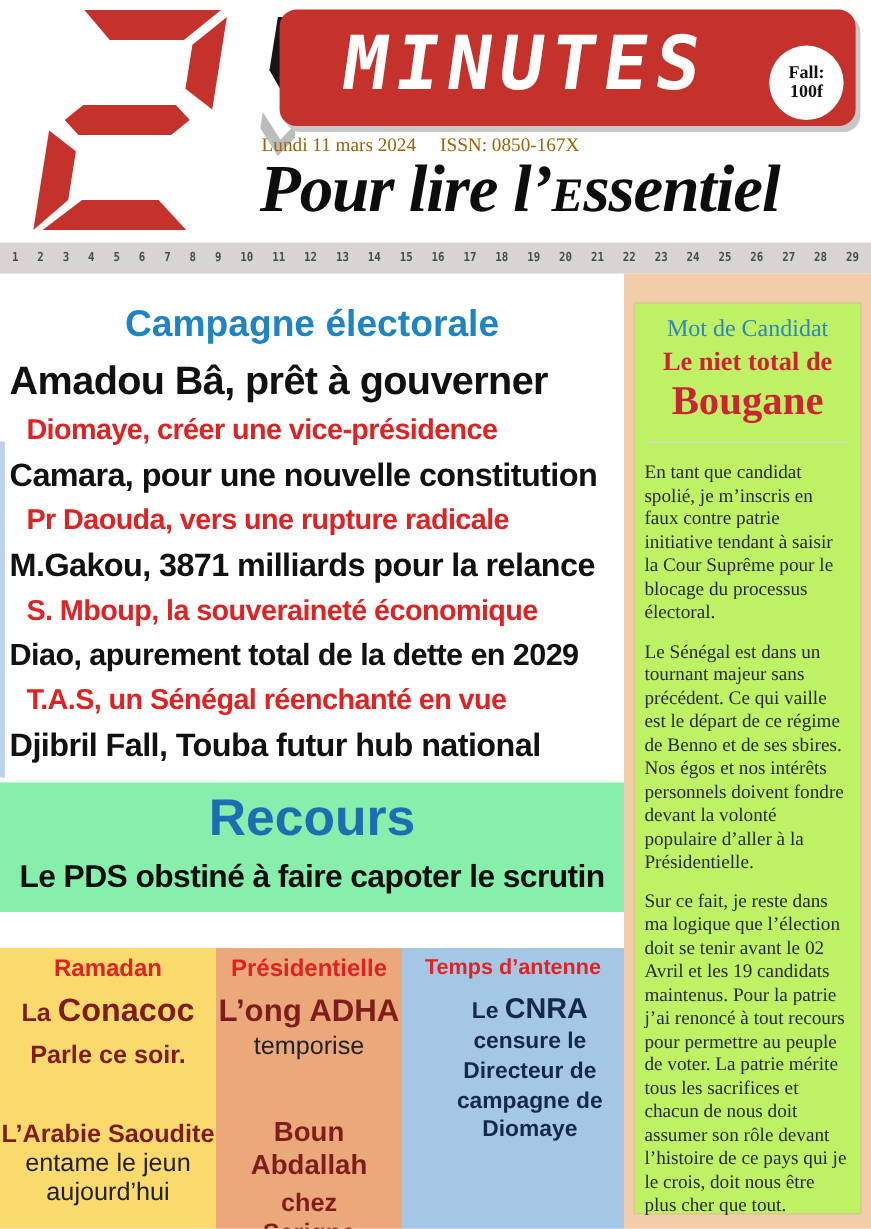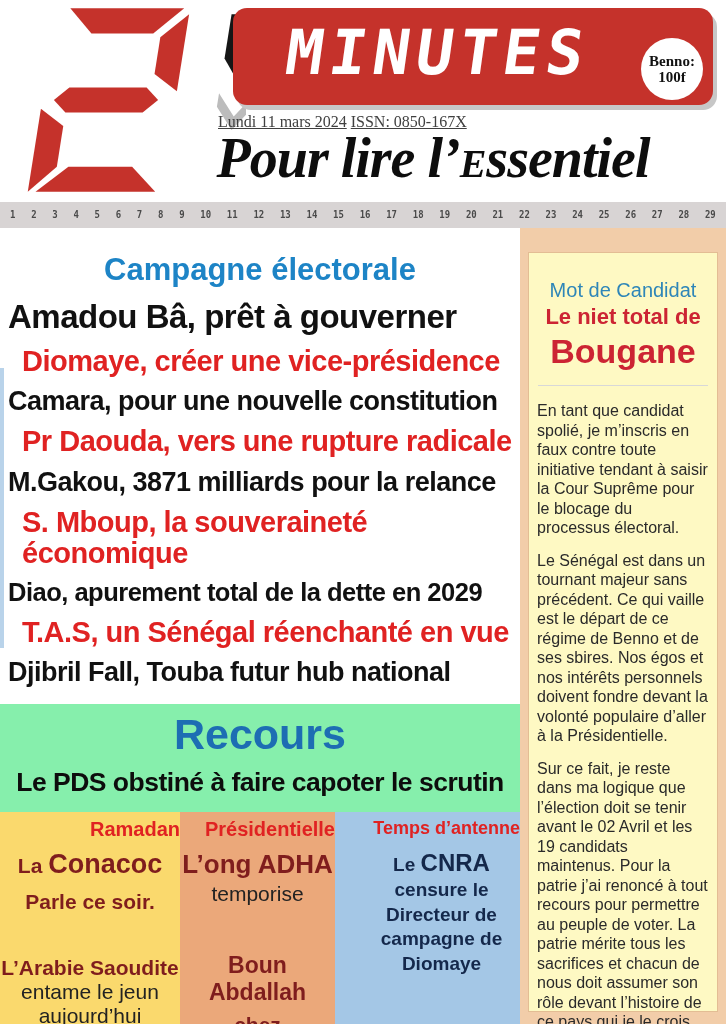--- a/index.html
+++ b/index.html
@@ -12,22 +12,22 @@
   #logo-svg { position:absolute; left:24px; top:8px; }
   .minutes-box { position:absolute; left:233px; top:8px; width:480px; height:97px;
     background:#c5322b; border-radius:14px; box-shadow:4px 5px 0 #c7c7c7; }
   .minutes-title { position:absolute; left:0; right:70px; top:8px; text-align:center;
     font-family:"DejaVu Sans Mono", monospace; font-weight:bold; font-size:62px;
     letter-spacing:6px; color:#fff; transform:skewX(-8deg); }
   .price-bubble { position:absolute; right:10px; bottom:5px; width:62px; height:62px;
     background:#fff; border-radius:50%; display:flex; flex-direction:column;
     align-items:center; justify-content:center; font-family:"Liberation Serif", serif;
     font-weight:bold; font-size:15px; color:#111; line-height:1.1; }
-  .date-row { position:absolute; left:218px; top:113px; width:500px; display:flex; gap:4px;
-    font-family:"Liberation Serif", serif; font-size:16px; color:#404040; white-space:nowrap;text-decoration:underline; }
+  .date-row { position:absolute; left:218px; top:113px; width:500px; display:flex; gap:20px;
+    font-family:"Liberation Serif", serif; font-size:16px; color:#a16207; white-space:nowrap; }
   .tagline { position:absolute; left:143px; top:126px; width:580px; text-align:center;
     font-family:"Liberation Serif", serif; font-style:italic; font-weight:bold;
     font-size:56px; color:#0d0d0d; letter-spacing:-1px; line-height:1.15; }
   .tagline .smallcap { font-size:40px; letter-spacing:0; }
 
   
   .ruler { width:726px; height:26px; background:#d8d4d4; display:flex;
     justify-content:space-between; align-items:center; padding:0 10px; }
   .ruler span { font-family:"DejaVu Sans Mono", monospace; font-size:9px; font-weight:bold;
     color:#4a4a4a; transform:scaleY(1.15); }
@@ -35,53 +35,53 @@
   
   #main { display:flex; width:726px; height:796px; }
   #left-col { width:520px; display:flex; flex-direction:column; padding-top:24px; position:relative; }
   .edge-strip { position:absolute; left:0; top:140px; width:4px; height:280px; background:#b9d3ea; }
 
   .kicker { text-align:center; color:#1d84c6; font-weight:bold; font-size:31px; margin-bottom:12px; }
   .headline { font-weight:bold; letter-spacing:-0.5px; line-height:1.05; margin:0 0 11px 8px; }
   .headline.black { color:#111; }
   .headline.red { color:#e02222; }
   .hl-0 { font-size:33px; }
-  .hl-1,.hl-3,.hl-5,.hl-7 { font-size:29px;margin-left:22px; }
+  .hl-1,.hl-3,.hl-5,.hl-7 { font-size:24px;margin-left:22px; }
   .hl-2,.hl-8 { font-size:27px; }
   .hl-4 { font-size:27px; }
   .hl-6 { font-size:25.5px; }
 
   .recours-box { background:#86efac; text-align:center; padding:6px 0 14px; margin-top:6px; }
   .recours-title { color:#1d6db3; font-weight:bold; font-size:43px; margin-bottom:8px; }
   .recours-sub { color:#0d0d0d; font-weight:bold; font-size:26.5px; letter-spacing:-0.5px; }
 
   .columns-row { margin-top:auto; display:flex; height:234px; }
   .tile { padding-top:6px; text-align:center; }
-  .tile-header { color:#e02222; font-weight:bold; font-size:20px; margin-bottom:8px;text-align:right; }
+  .tile-header { color:#e02222; font-weight:bold; font-size:20px; margin-bottom:8px; }
   .tile.yellow { width:180px; background:#fad96d; }
   .tile.orange { width:155px; background:#eba87a; }
   .tile.blue   { width:185px; background:#a4c7e6; }
   .tile .b { font-weight:bold; color:#7f1d1d; }
   .y-line1 { font-size:21px; margin-bottom:10px; }
   .y-line1 .big { font-size:27px; }
   .y-line2 { font-size:21px; margin-bottom:42px; }
   .y-line3 { font-size:21px; }
   .y-line4, .y-line5 { font-size:21px; color:#222; }
   .o-org { font-size:26px; margin-bottom:2px; }
   .o-sub { font-size:21px; color:#222; margin-bottom:46px; }
   .o-person { font-size:23px; margin-bottom:6px; }
   .o-person-sub { font-size:21px; padding:0 14px; line-height:1.2; }
   .t-header { font-size:18px; }
   .t-lead { color:#14284b; font-weight:bold; font-size:19px; line-height:1.3; padding:0 8px;margin-left:28px; }
   .t-lead .acronym { font-size:24px; }
 
   
   #sidebar { width:206px; background:#f2cda9; padding:24px 8px 12px; }
-  .sidebar-box { background:#fef9c3; border:1px solid #e3bd94; height:100%; padding:24px 7px 10px;
-    display:flex; flex-direction:column; }
+  .sidebar-box { background:#bef264; border:1px solid #e3bd94; height:100%; padding:8px 7px 10px;
+    display:flex; flex-direction:column;font-family:Liberation Serif, serif; }
   .sb-kicker { text-align:center; color:#2e86b8; font-size:20px; margin-top:2px; }
   .sb-title1 { text-align:center; color:#cc2433; font-weight:bold; font-size:22px; margin-top:2px; }
   .sb-title2 { text-align:center; color:#cc2433; font-weight:bold; font-size:34px; margin-top:2px; }
   .sb-divider { border:none; border-top:1px solid #d8d8d8; margin:14px 2px 2px; }
   .sb-para { font-size:16px; color:#2a2a2a; line-height:1.22; margin-top:13px; padding:0 1px; }
 </style>
 </head>
 <body>
 
 <div id="page">
@@ -96,21 +96,21 @@
         <polygon points="0,104 26,122 26,164 0,190"></polygon>
         <polygon points="8,190 132,190 104,164 38,164"></polygon>
         <polygon fill="#161616" points="182,6 220,6 220,52 201,78 182,52"></polygon>
         <polygon fill="#bcbcbc" points="182,88 201,112 220,88 220,102 201,126 182,102"></polygon>
       </g>
     </svg>
 
     <div class="minutes-box">
       <div class="minutes-title">MINUTES</div>
       <div class="price-bubble">
-        <span>Benno:</span>
+        <span>Fall:</span>
         <span>100f</span>
       </div>
     </div>
 
     <div class="date-row">
       <span>Lundi 11 mars 2024</span>
       <span>ISSN: 0850-167X</span>
 
     </div>
 
@@ -197,21 +197,21 @@
 
       </div>
     </div>
 
     <div id="sidebar">
       <div class="sidebar-box">
         <div class="sb-kicker">Mot de Candidat</div>
         <div class="sb-title1">Le niet total de</div>
         <div class="sb-title2">Bougane</div>
         <hr class="sb-divider">
-        <p class="sb-para">En tant que candidat spolié, je m’inscris en faux contre toute initiative tendant à saisir la Cour Suprême pour le blocage du processus électoral.</p>
+        <p class="sb-para">En tant que candidat spolié, je m’inscris en faux contre patrie initiative tendant à saisir la Cour Suprême pour le blocage du processus électoral.</p>
         <p class="sb-para">Le Sénégal est dans un tournant majeur sans précédent. Ce qui vaille est le départ de ce régime de Benno et de ses sbires. Nos égos et nos intérêts personnels doivent fondre devant la volonté populaire d’aller à la Présidentielle.</p>
         <p class="sb-para">Sur ce fait, je reste dans ma logique que l’élection doit se tenir avant le 02 Avril et les 19 candidats maintenus. Pour la patrie j’ai renoncé à tout recours pour permettre au peuple de voter. La patrie mérite tous les sacrifices et chacun de nous doit assumer son rôle devant l’histoire de ce pays qui je le crois, doit nous être plus cher que tout.</p>
 
       </div>
     </div>
 
   </div>
 </div>
 
 </body></html>

